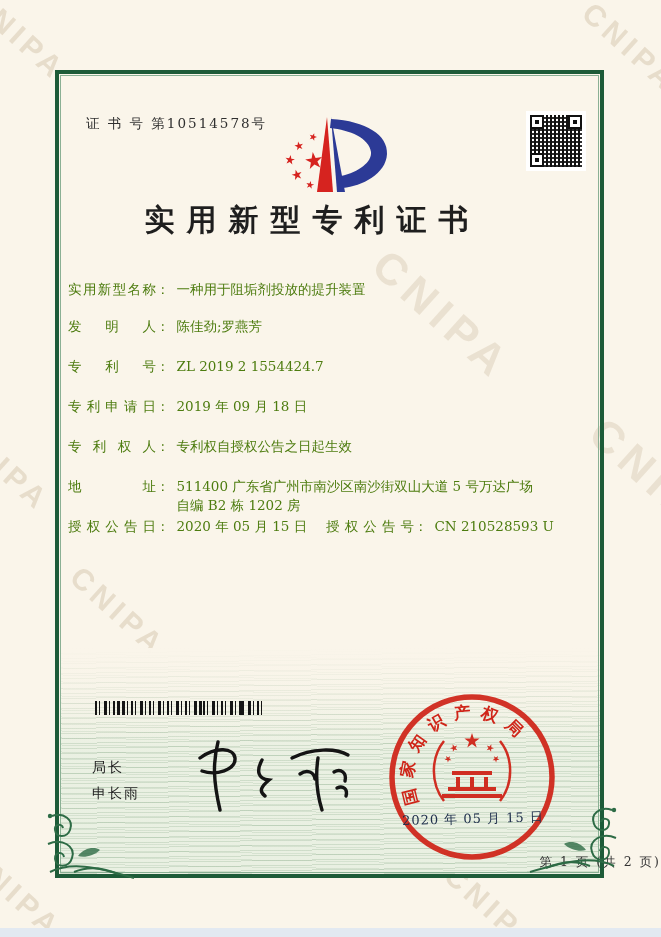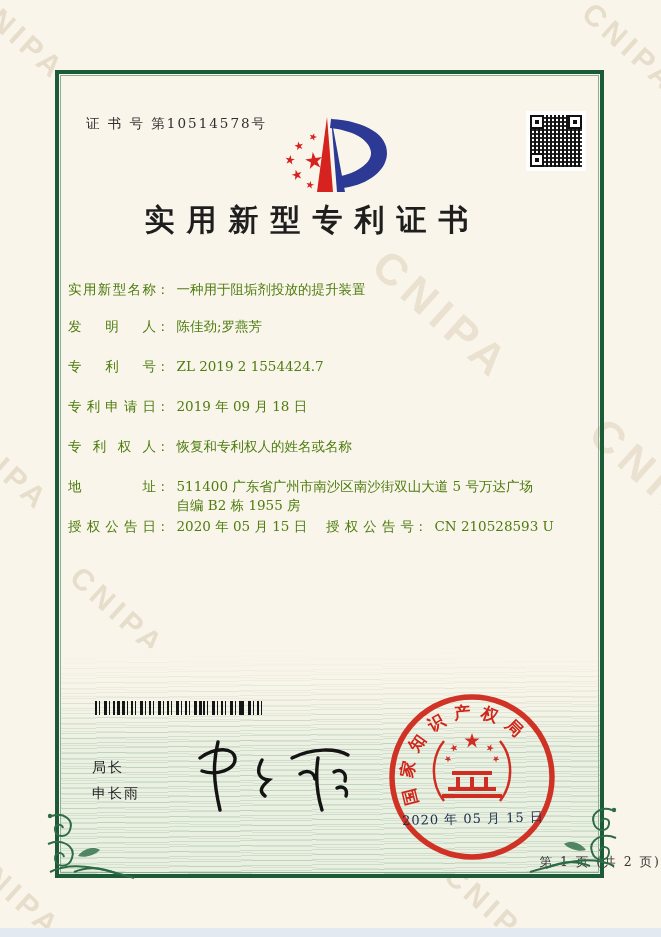--- a/index.html
+++ b/index.html
@@ -157,28 +157,28 @@
     <span class="fvalue">ZL 2019 2 1554424.7</span>
   </div>
   <div class="fieldrow r3">
     <span class="flabel">专利申请日</span>
       <span class="fcolon">：</span>
     <span class="fvalue">2019 年 09 月 18 日</span>
   </div>
   <div class="fieldrow r4">
     <span class="flabel">专利权人</span>
       <span class="fcolon">：</span>
-    <span class="fvalue">恢复和专利权人的姓名或名称</span>
+    <span class="fvalue">专利权自授权公告之日起生效</span>
   </div>
   <div class="fieldrow r5">
     <span class="flabel">地址</span>
       <span class="fcolon">：</span>
     <span class="fvalue">
       <span class="l1">511400 广东省广州市南沙区南沙街双山大道 5 号万达广场</span>
-      <span class="l2">自编 B2 栋 1955 房</span>
+      <span class="l2">自编 B2 栋 1202 房</span>
     </span>
   </div>
   <div class="fieldrow r6">
     <span class="flabel">授权公告日</span>
       <span class="fcolon">：</span>
     <span class="fvalue">2020 年 05 月 15 日</span>
     <span class="grant2">
       <span class="flabel">授权公告号</span>
         <span class="fcolon">：</span>
       <span class="fvalue">CN 210528593 U</span>

